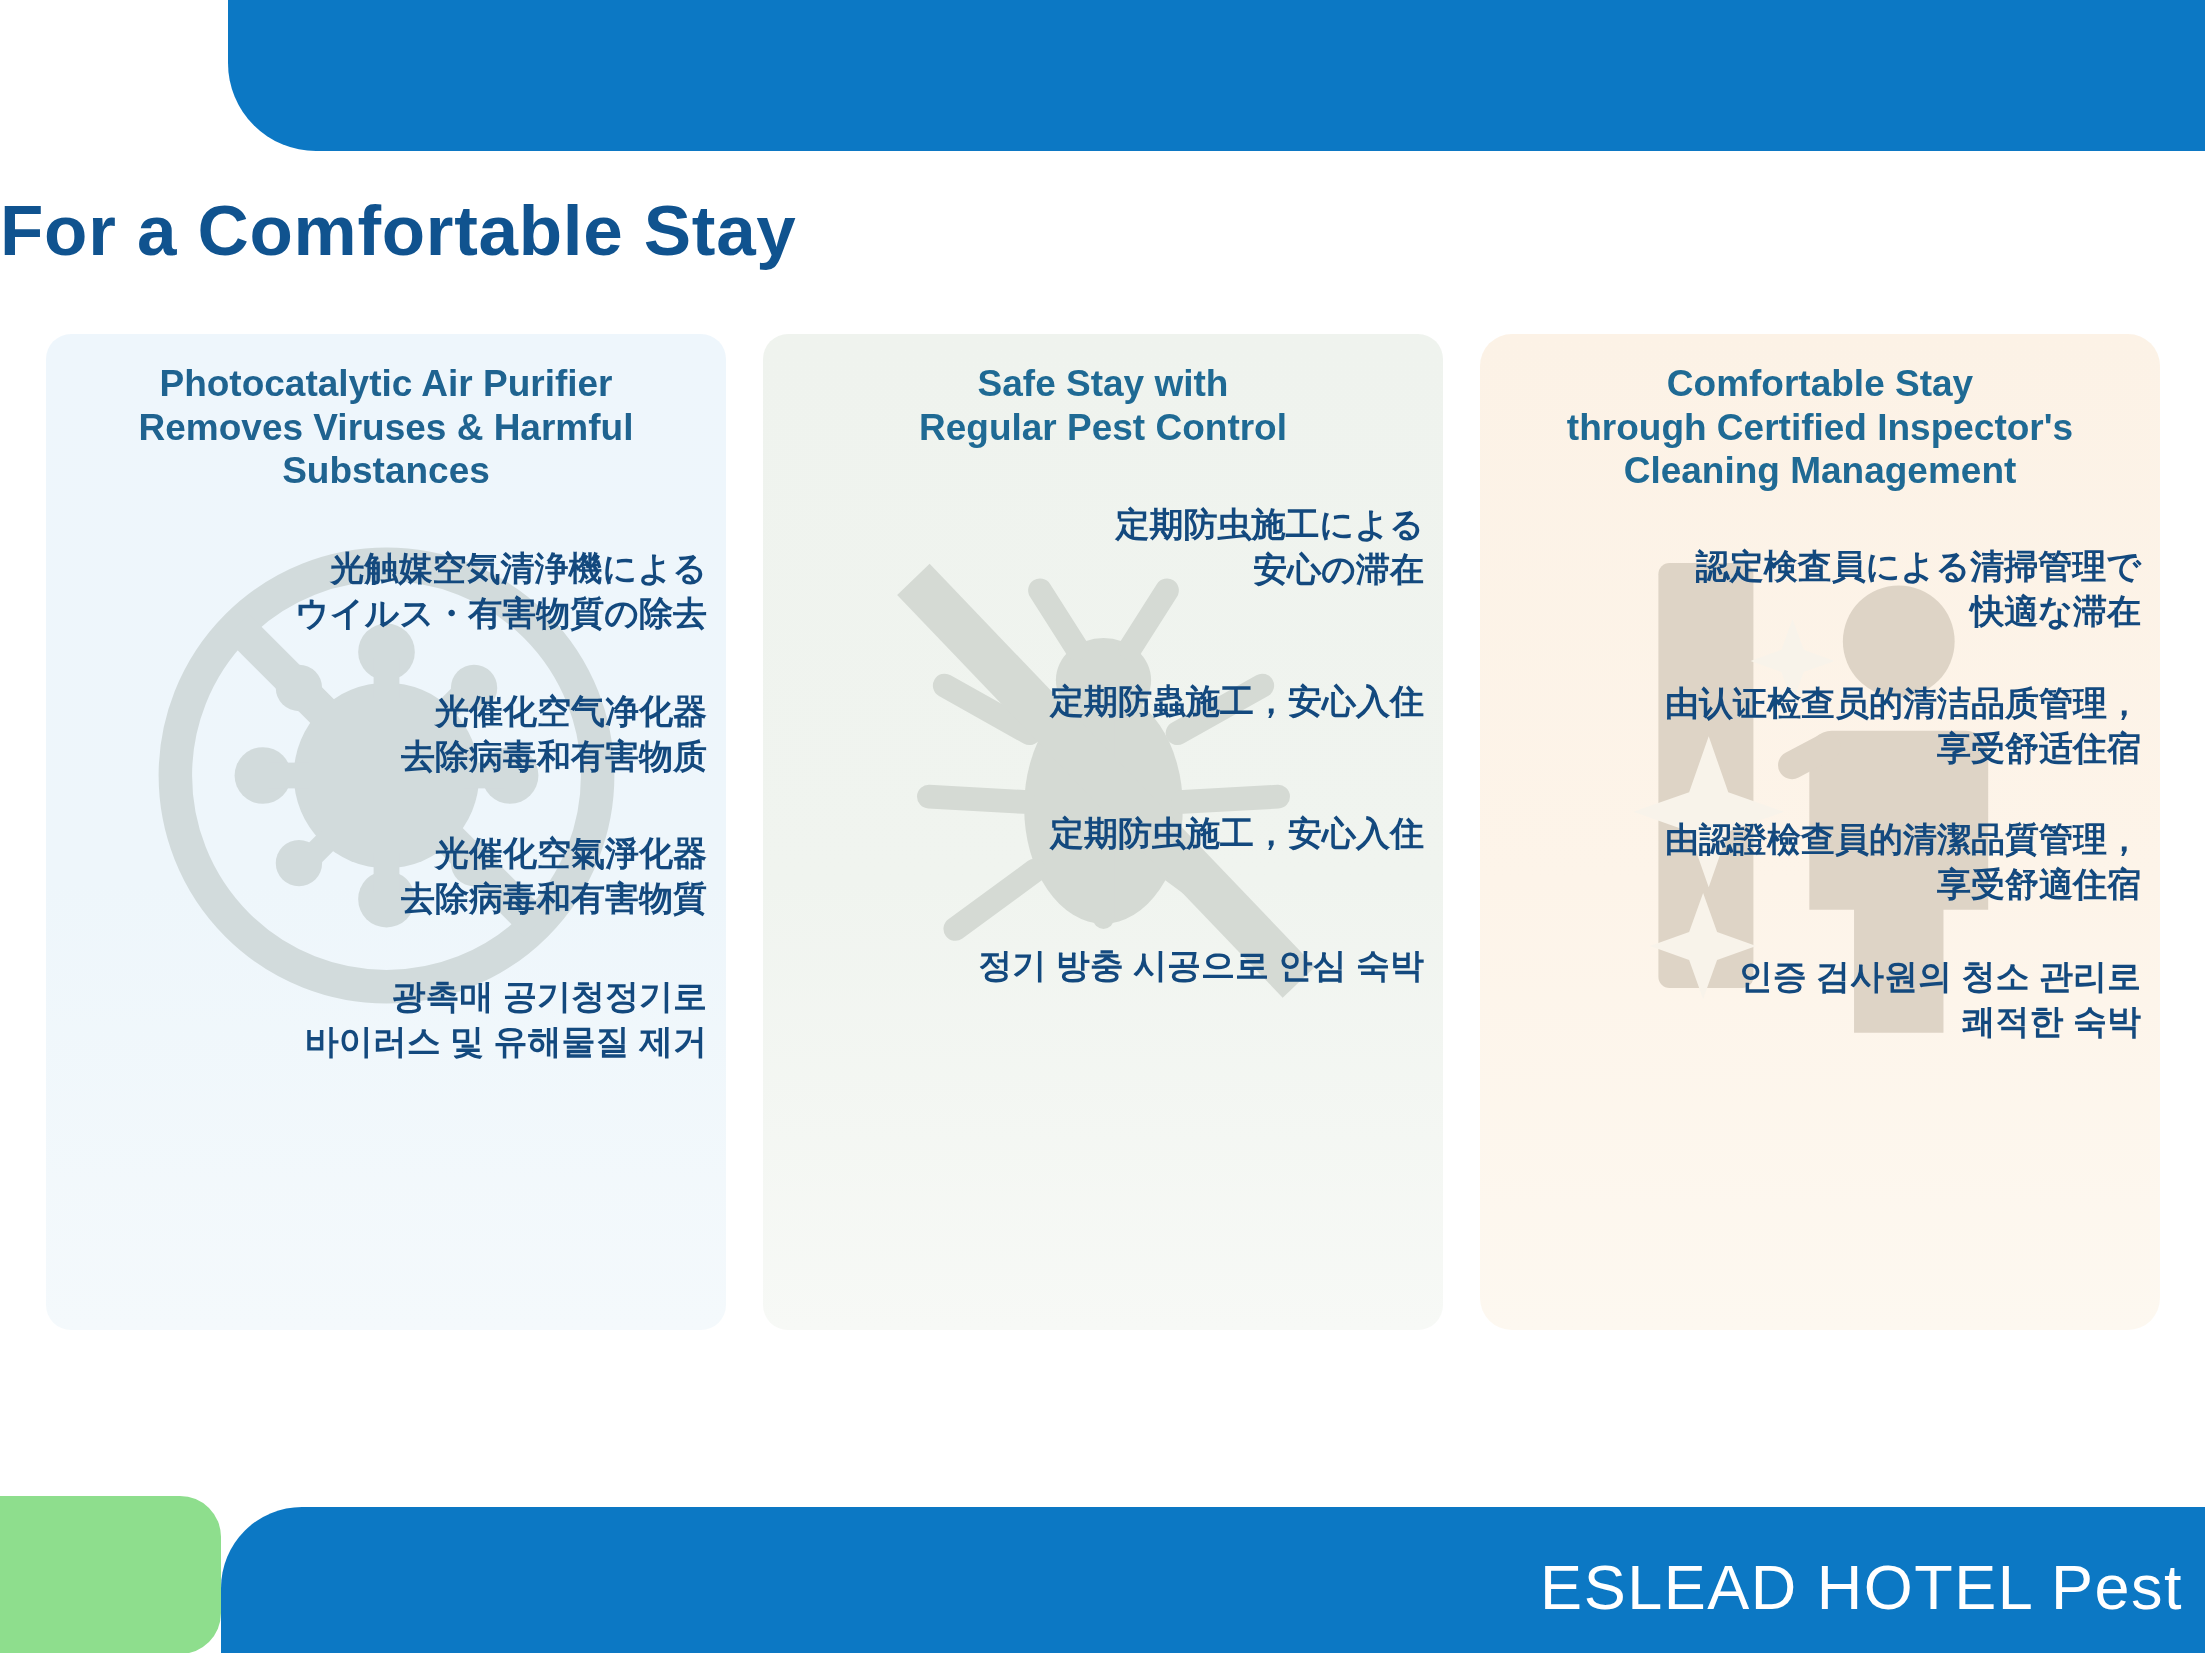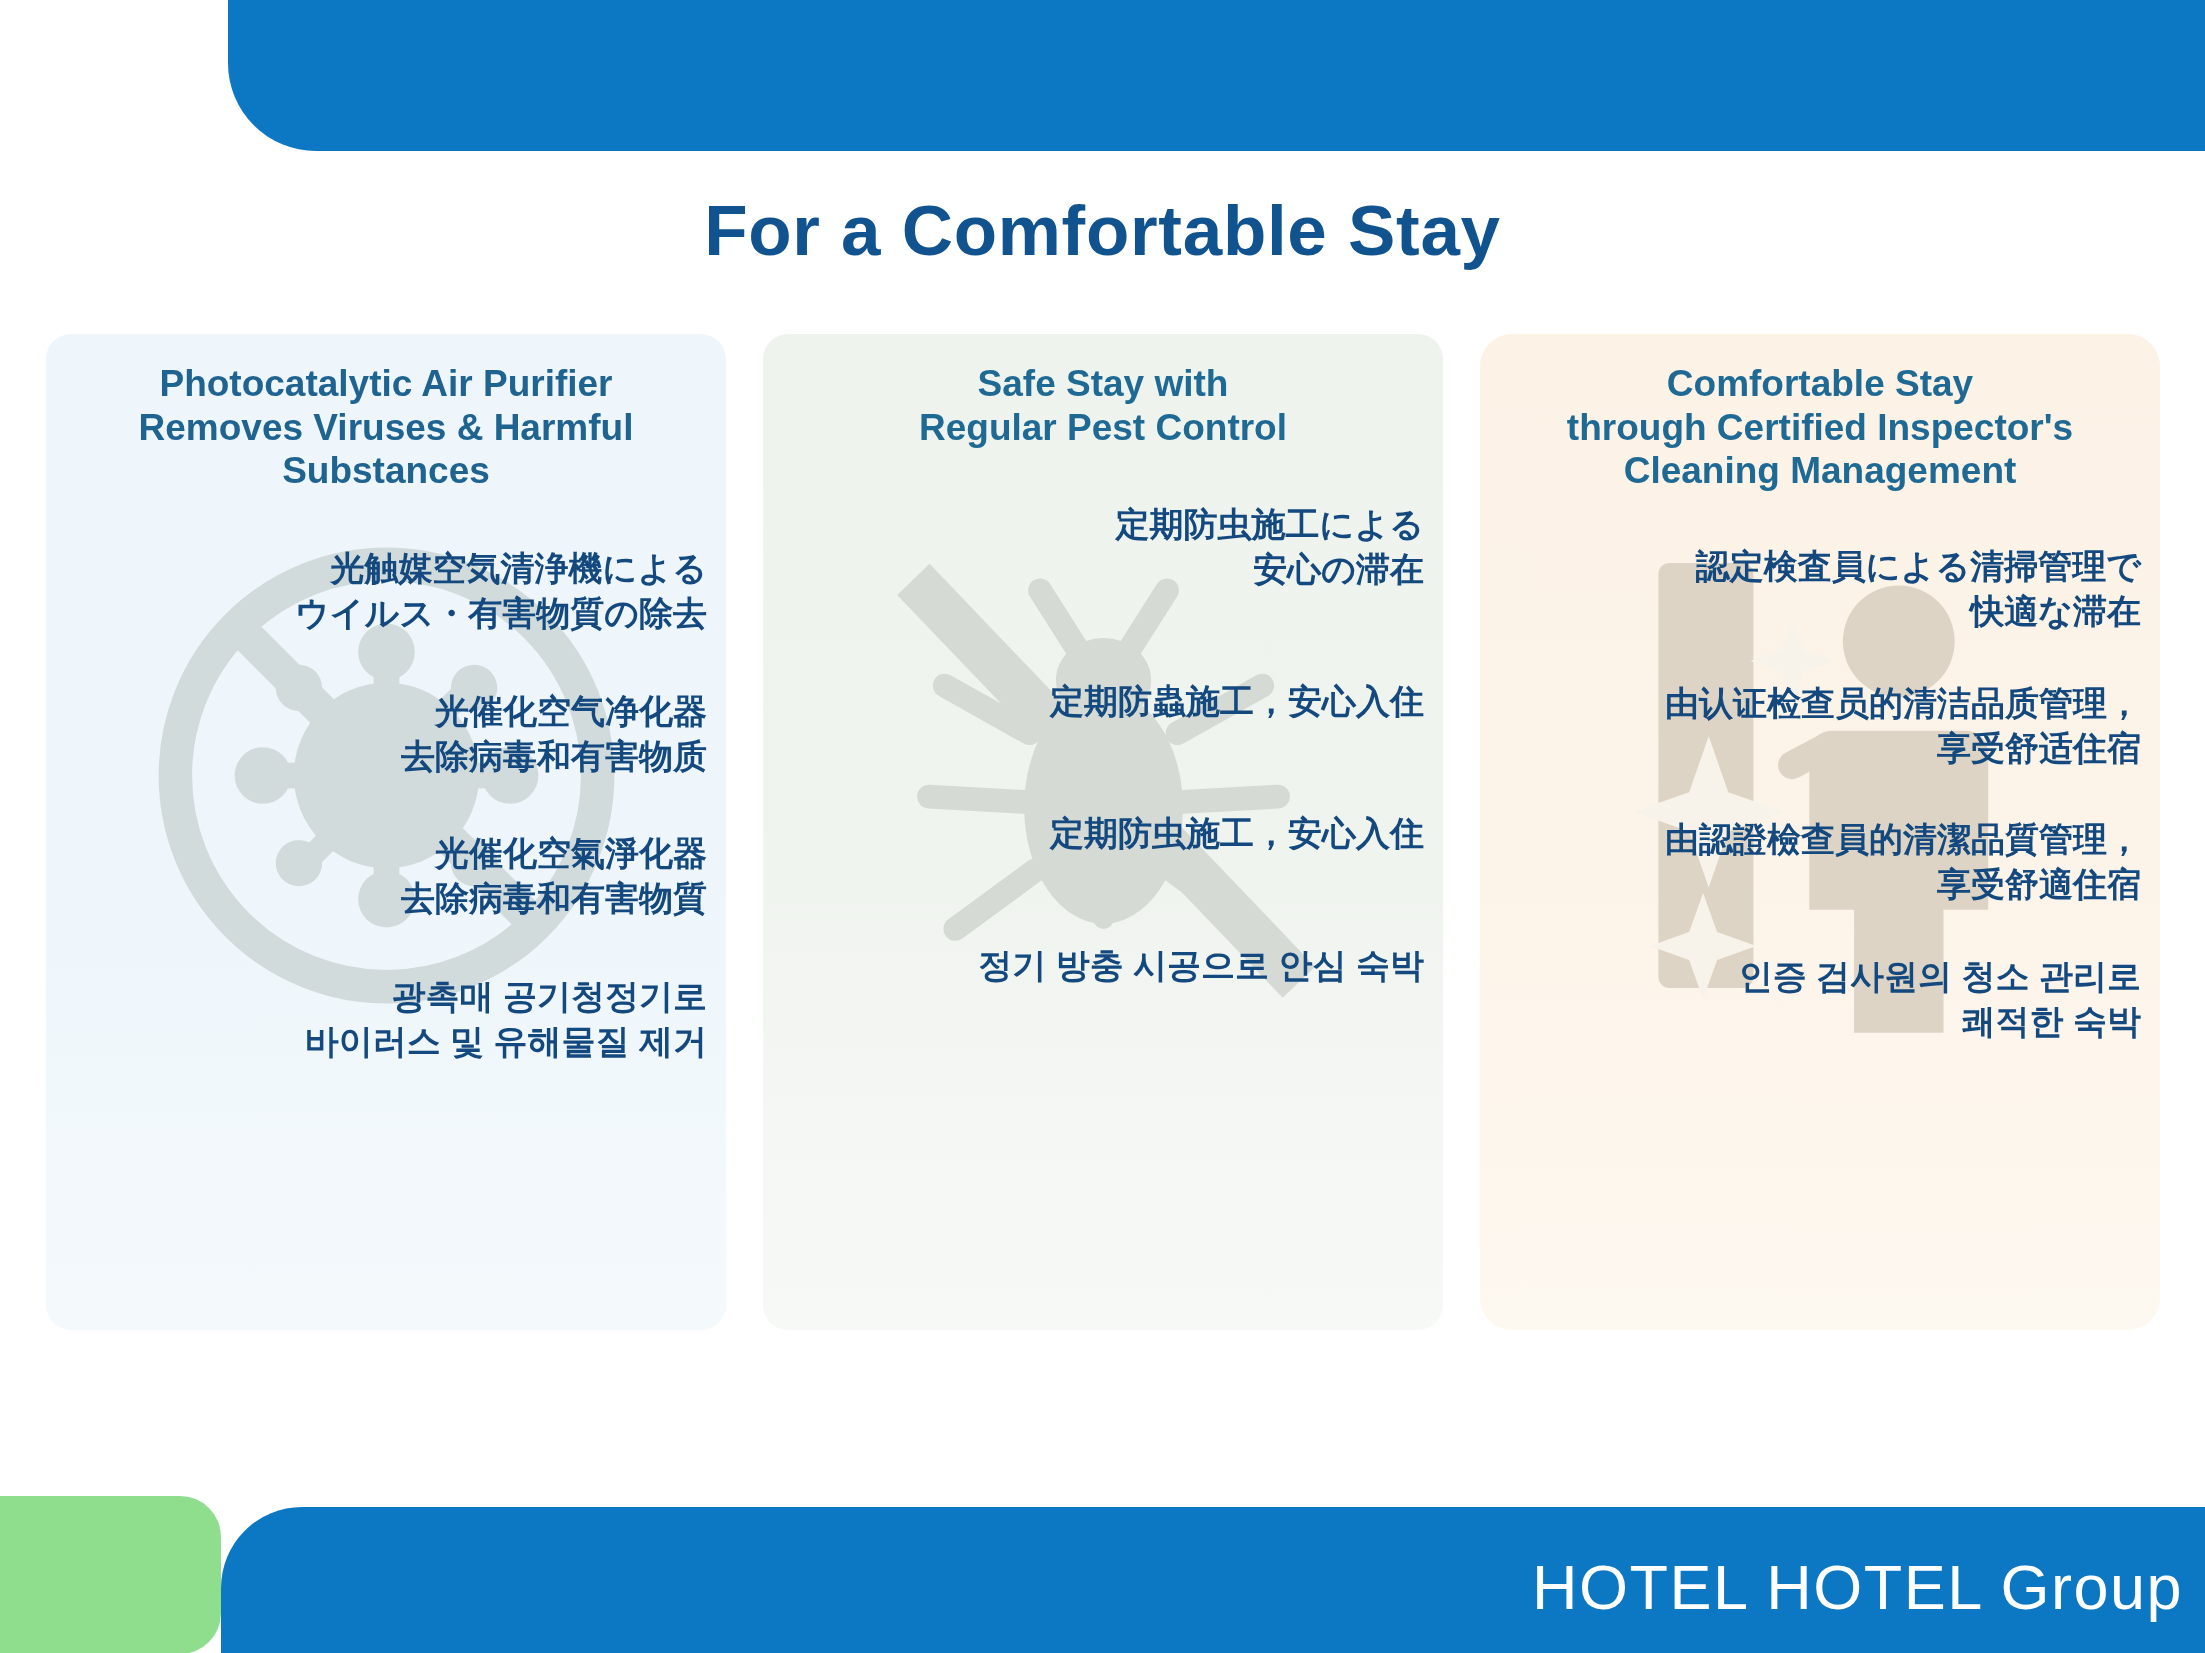--- a/index.html
+++ b/index.html
@@ -18,21 +18,20 @@
     width:1977px;height:195px;
     background:#0c78c4;
     border-bottom-left-radius:88px;
   }
 
   
   #page-title{
     position:absolute;
     left:0;top:190px;
     width:2205px;
-    text-align:center;
     font-size:71px;
     font-weight:bold;
     color:#10538f;
     letter-spacing:0.7px;
     white-space:nowrap;
   }
 
   
   #cards-row{
     position:absolute;
@@ -246,14 +245,14 @@
         <div class="body-block">인증 검사원의 청소 관리로
 쾌적한 숙박</div>
       </div>
     </div>
   </div>
 
 </div>
 
 <div id="footer-green"></div>
 <div id="footer-blue"></div>
-<div id="footer-brand">HOTEL HOTEL Group</div>
+<div id="footer-brand">ESLEAD HOTEL Pest</div>
 
 
 </body></html>

